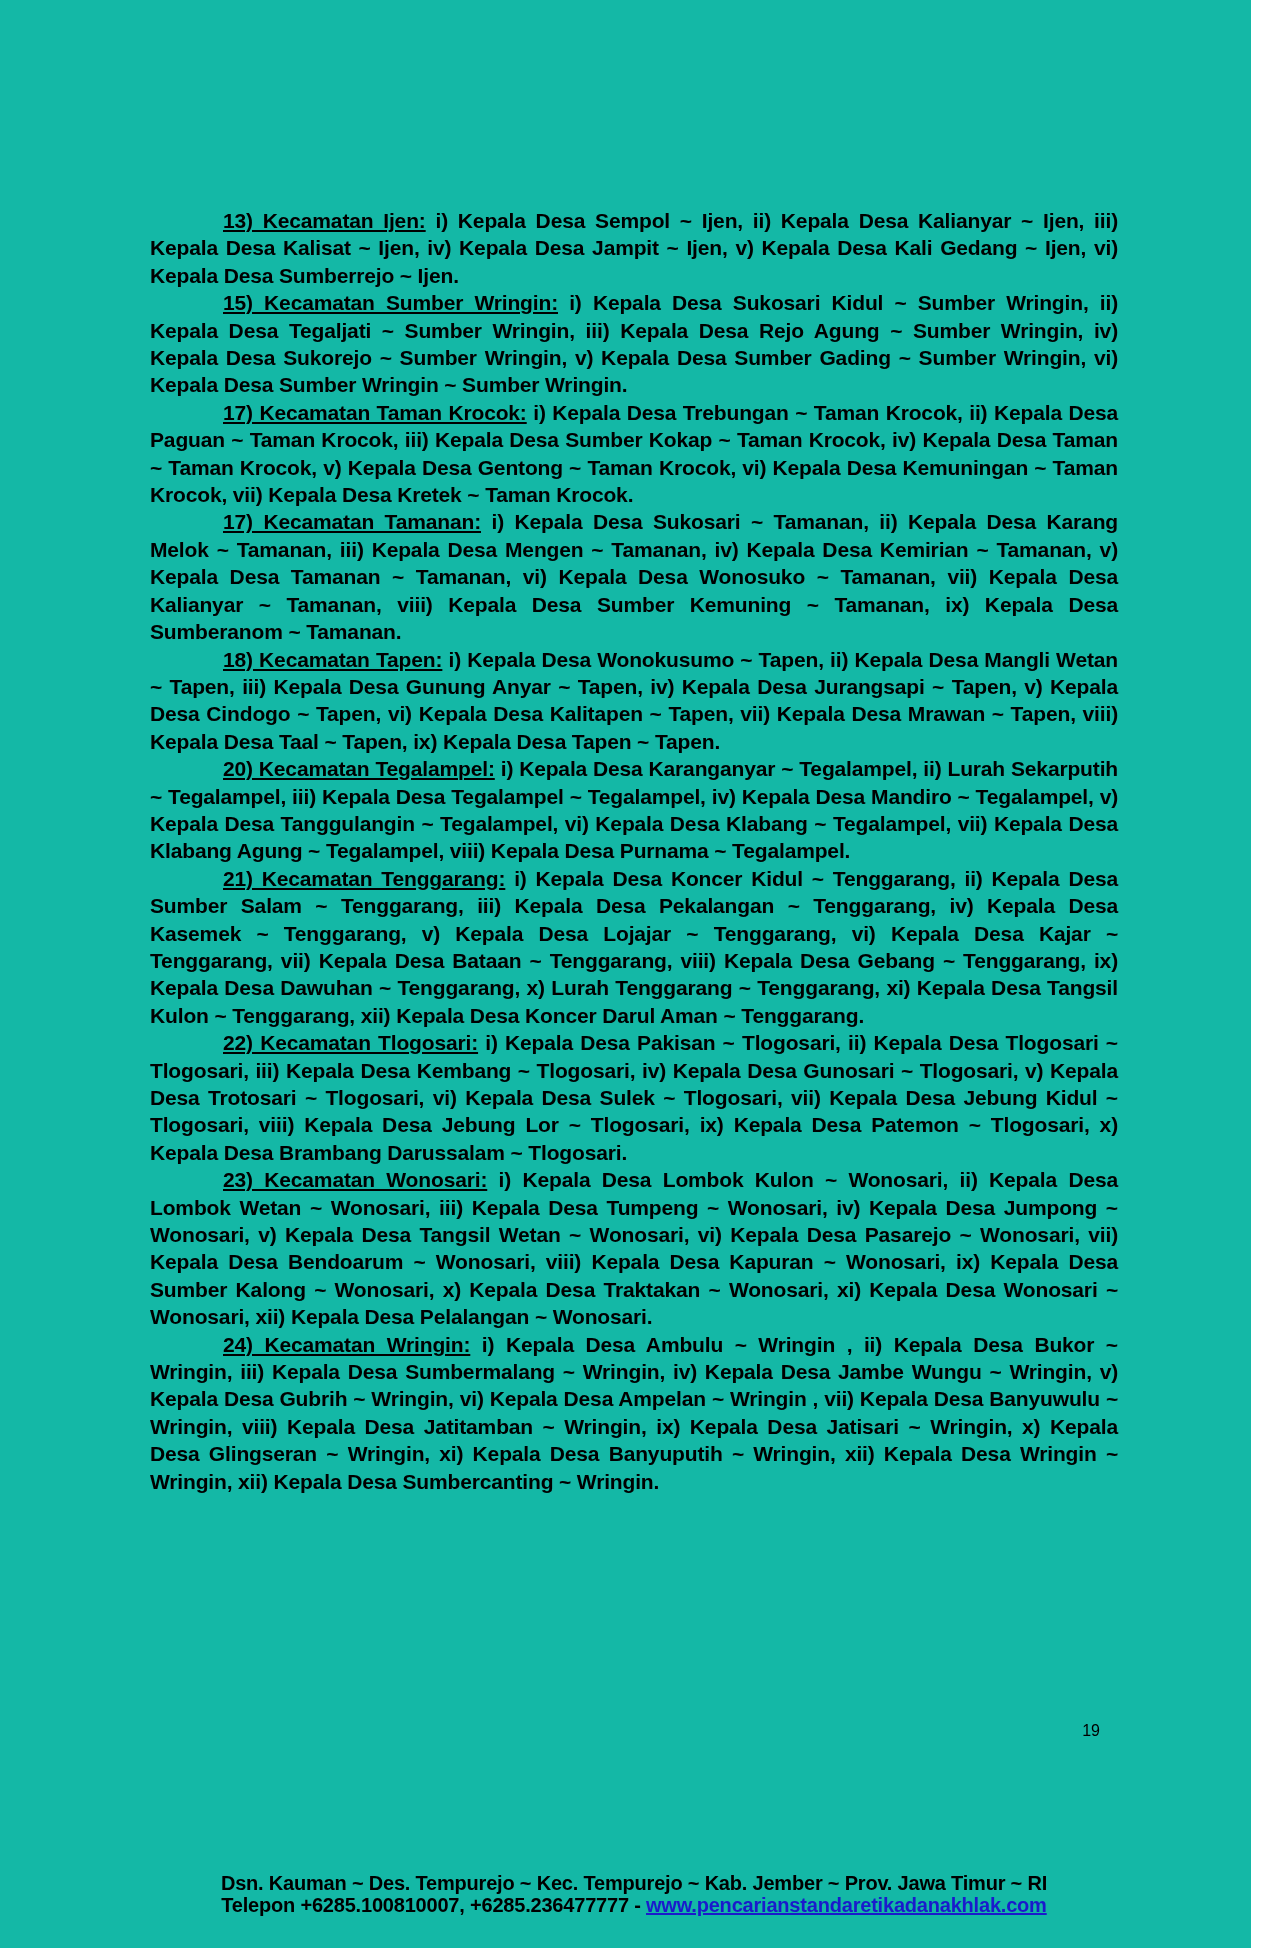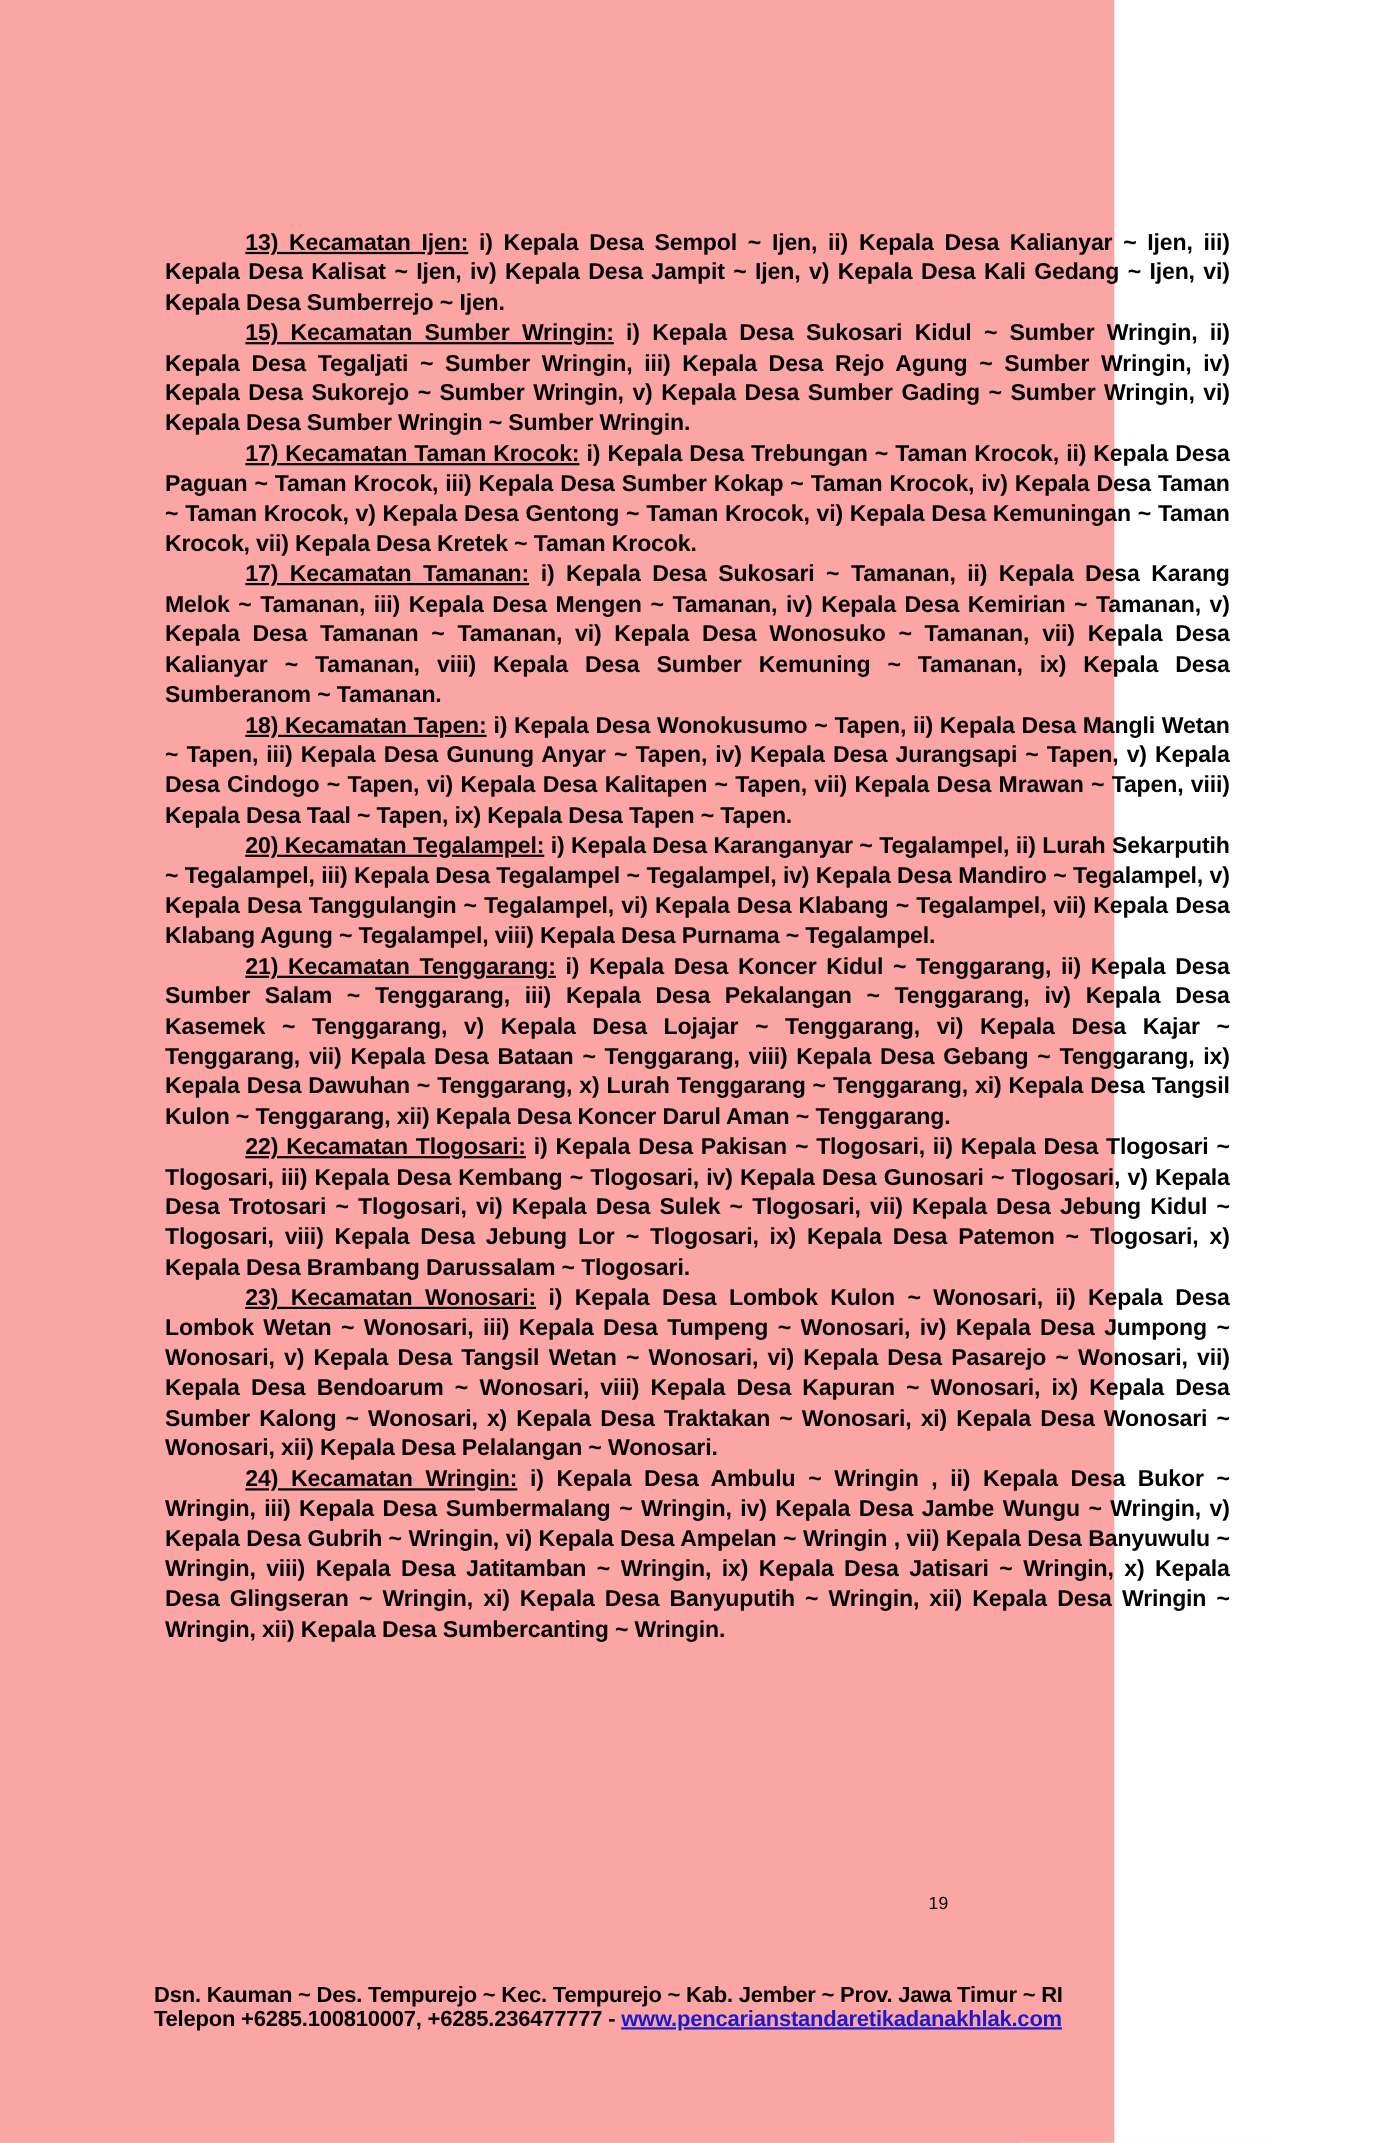--- a/index.html
+++ b/index.html
@@ -1,34 +1,34 @@
 <!DOCTYPE html>
 <html><head>
 <meta charset="utf-8">
 <style>
   html, body { margin: 0; padding: 0; background: #ffffff; }
   body { width: 1269px; height: 1948px; position: relative; overflow: hidden; }
-  .page { position: absolute; left: 0; top: 0; width: 1013px; height: 1948px; background: #fca5a5; }
+  .page { position: absolute; left: 0; top: 0; width: 1251px; height: 1948px; background: #14b8a6; }
   .body-text {
     position: absolute; left: 150px; top: 207px; width: 968px;
     font-family: "Liberation Sans", sans-serif; font-weight: bold;
     font-size: 21px; line-height: 27.4px; color: #000;
     letter-spacing: -0.15px;
   }
   .para { margin: 0; text-align: justify; text-indent: 73px; }
   .heading { text-decoration: underline; text-decoration-thickness: 2px; text-underline-offset: 2px; }
   .page-number {
     position: absolute; right: 151px; top: 1718px;
     font-family: "Liberation Sans", sans-serif; font-weight: normal;
     font-size: 16px; line-height: 26px; color: #000;
   }
   .footer {
-    position: absolute; left: 140px; top: 1804px; width: 988px;
+    position: absolute; left: 140px; top: 1873px; width: 988px;
     font-family: "Liberation Sans", sans-serif; font-weight: bold;
-    font-size: 20px; line-height: 21.5px; color: #000; 
+    font-size: 20px; line-height: 21.5px; color: #000; text-align: center;
     letter-spacing: -0.2px;
   }
   .footer-link { color: #1a1acc; text-decoration: underline; }
 </style>
 </head>
 <body>
 
 <div class="page">
   <div class="body-text">
     <p class="para"><span class="heading">13) Kecamatan Ijen:</span><span> i) Kepala Desa Sempol ~ Ijen, ii) Kepala Desa Kalianyar ~ Ijen, iii) Kepala Desa Kalisat ~ Ijen, iv) Kepala Desa Jampit ~ Ijen, v) Kepala Desa Kali Gedang ~ Ijen, vi) Kepala Desa Sumberrejo ~ Ijen.</span></p>

